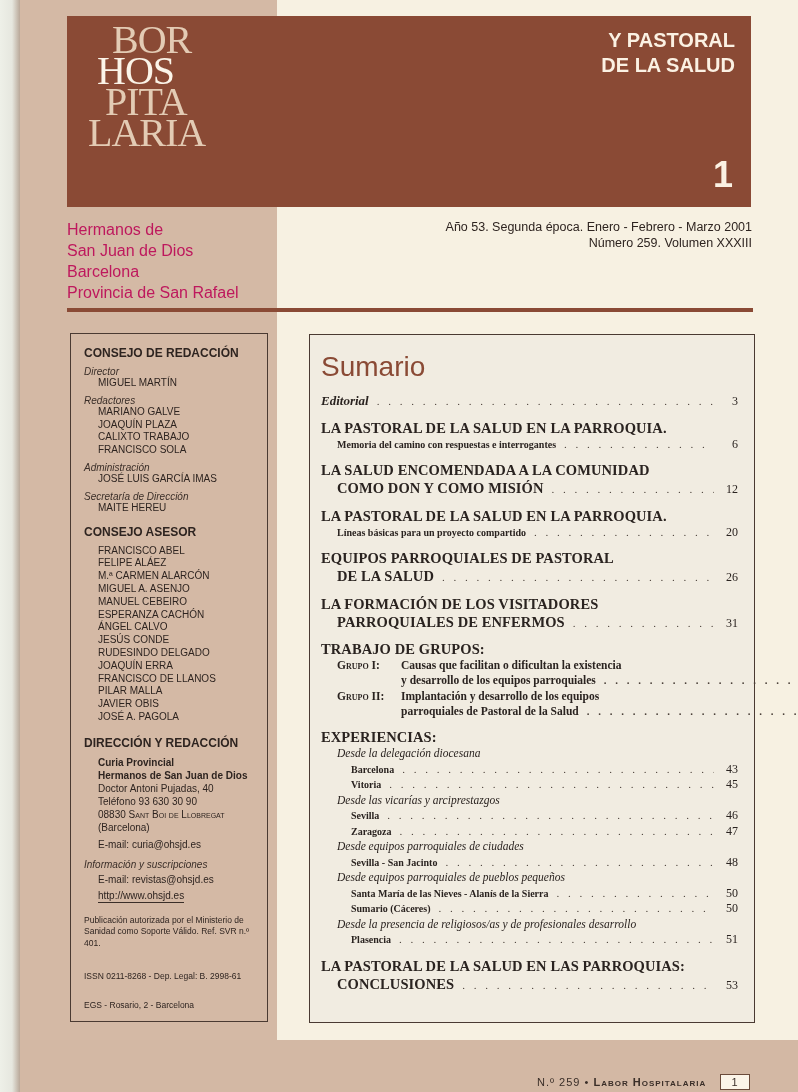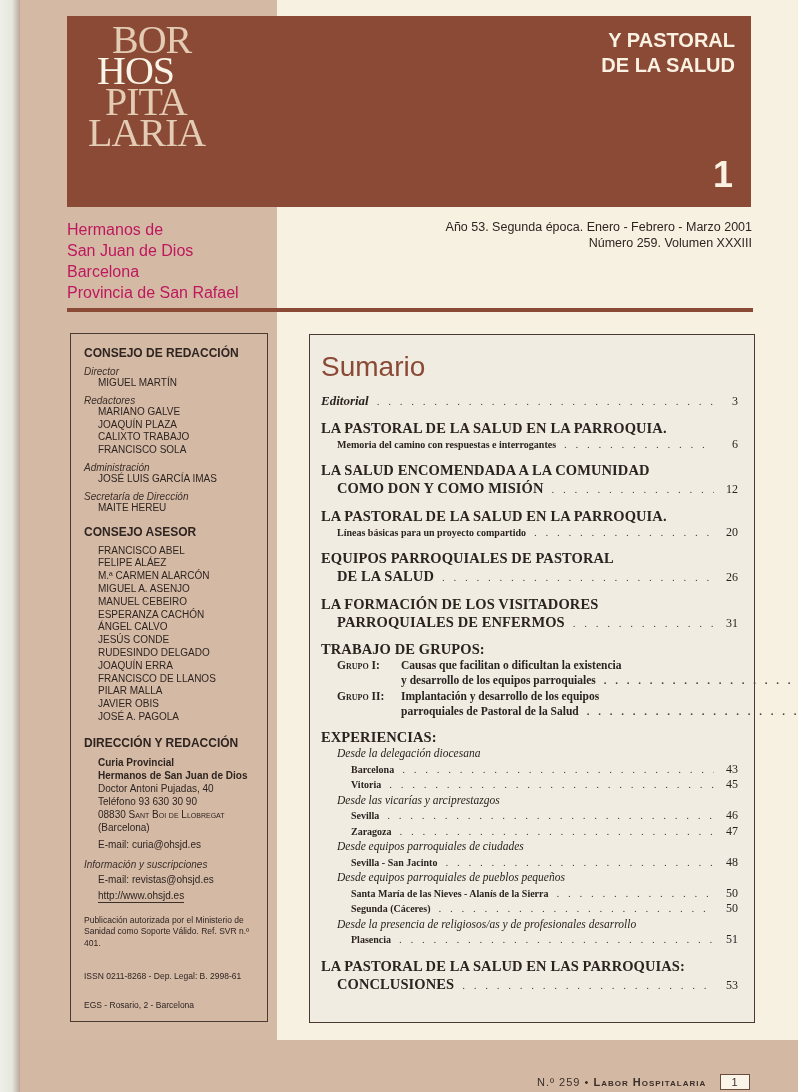--- a/index.html
+++ b/index.html
@@ -319,21 +319,21 @@
       <span class="pg">48</span>
     </div>
 
     <div class="ital ind1">Desde equipos parroquiales de pueblos pequeños</div>
     <div class="row">
       <span class="txt sub ind2">Santa María de las Nieves - Alanís de la Sierra</span>
       <span class="dots"></span>
       <span class="pg">50</span>
     </div>
     <div class="row">
-      <span class="txt sub ind2">Segunda (Cáceres)</span>
+      <span class="txt sub ind2">Sumario (Cáceres)</span>
       <span class="dots"></span>
       <span class="pg">50</span>
     </div>
 
     <div class="ital ind1">Desde la presencia de religiosos/as y de profesionales desarrollo</div>
     <div class="row">
       <span class="txt sub ind2">Plasencia</span>
       <span class="dots"></span>
       <span class="pg">51</span>
     </div>

